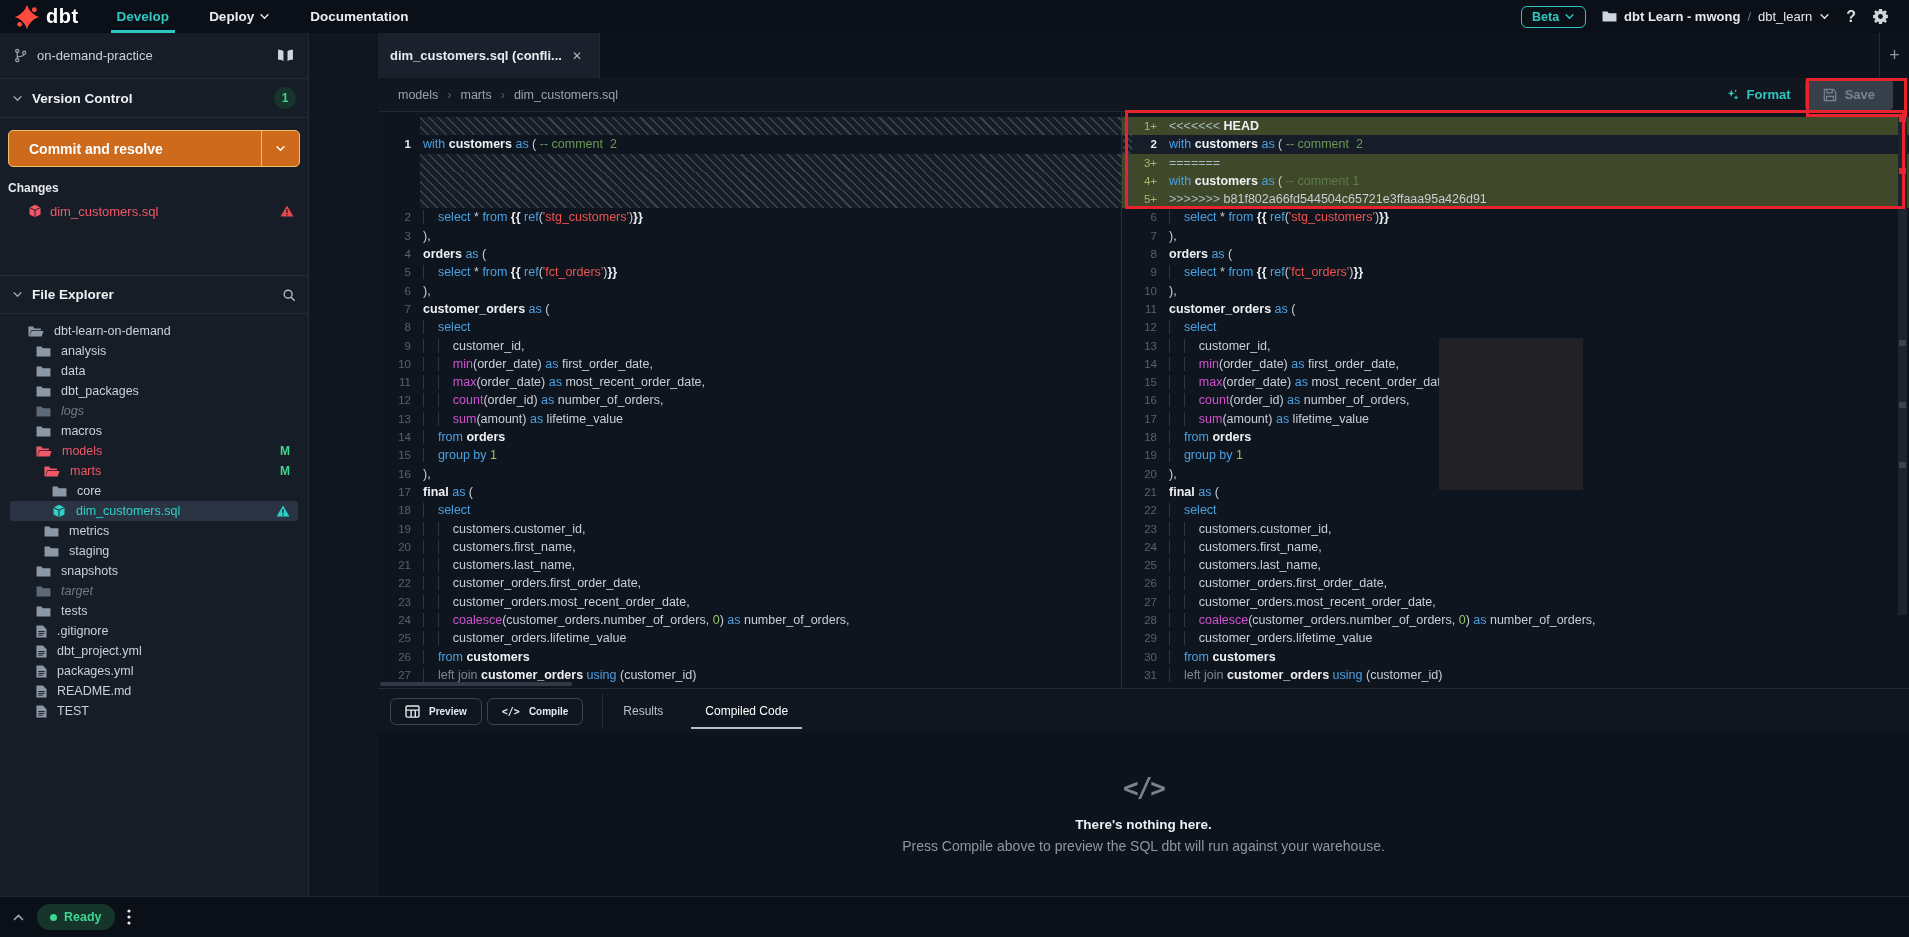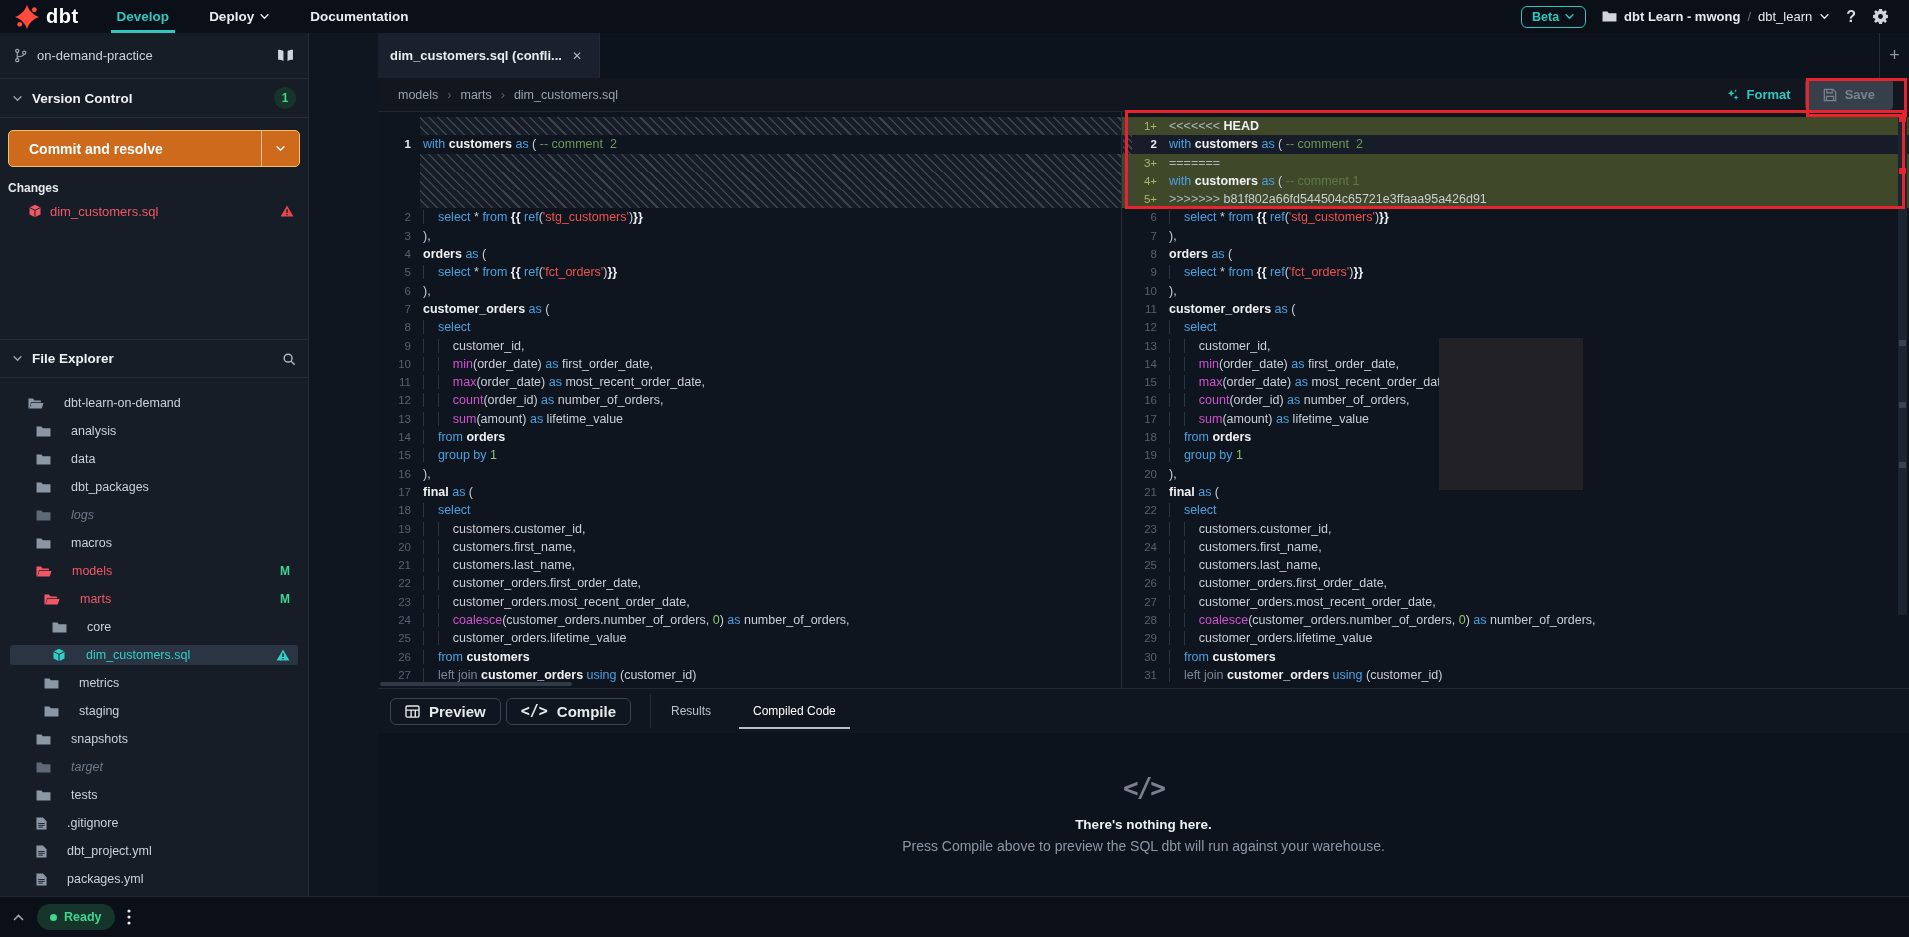--- a/index.html
+++ b/index.html
@@ -34,24 +34,24 @@
   .sec-header .ic{color:#9aa5b1}
   .vc-badge{margin-left:auto;width:22px;height:22px;border-radius:50%;background:#16342a;color:#3fd68f;font-size:12px;font-weight:bold;display:flex;align-items:center;justify-content:center}
   .commit-btn{margin:12px 8px 0 8px;height:37px;background:#cd6a1c;border:1.5px solid #efc06a;border-radius:5px;display:flex;align-items:stretch;cursor:pointer;overflow:hidden}
   .commit-btn .lbl{flex:1;display:flex;align-items:center;padding-left:20px;font-size:14px;font-weight:bold;color:#fff}
   .commit-btn .split{width:38px;display:flex;align-items:center;justify-content:center;border-left:1px solid rgba(255,255,255,.55);color:#fff}
   .changes-label{margin:14px 0 4px 8px;font-size:12px;font-weight:bold;color:#e6e9ed}
   .change-item{height:24px;display:flex;align-items:center;gap:8px;padding:0 14px 0 28px;cursor:pointer}
   .change-item .name{font-size:13px;color:#f25767}
   .change-item .ic{color:#f25767}
   .change-item .warn{margin-left:auto;color:#e5484d}
-  .fe-header{margin-top:116px;border-top:1px solid #242c38}
+  .fe-header{margin-top:52px;border-top:1px solid #242c38}
   .fe-header .search{margin-left:auto;color:#aeb8c2;cursor:pointer}
   .tree{padding-top:7px}
-  .tree-row{height:20px;display:flex;align-items:center;gap:20px;margin:8px 10px;border-radius:3px;font-size:12.5px;color:#c9d1d9;cursor:pointer;white-space:nowrap}
+  .tree-row{height:20px;display:flex;align-items:center;gap:10px;margin:0 10px;border-radius:3px;font-size:12.5px;color:#c9d1d9;cursor:pointer;white-space:nowrap}
   .tree-row .ic{color:#8b97a5}
   .tree-row.selected{background:#2b3442}
   .tree-row.selected .tree-label,.tree-row.selected .ic{color:#2fd0c8}
   .tree-label.red{color:#f25767}.tree-row .ic.red{color:#f25767}
   .tree-label.italic{font-style:italic;color:#6e7a87}.tree-row .ic.dim{color:#5d6977}
   .badge-m{margin-left:auto;margin-right:8px;color:#3fd68f;font-weight:bold;font-size:12px}
   .tree-row .warn{margin-left:auto;margin-right:8px;color:#e5484d}
 
   
   .tabbar{height:45px;background:#0d131c;display:flex;align-items:stretch}
@@ -89,21 +89,21 @@
   .red-box{position:absolute;border:3px solid #e8232e;z-index:6;pointer-events:none}
   .red-box.save{left:1806px;top:78px;width:101px;height:39px}
   .red-box.conflict{left:1125px;top:110px;width:780px;height:99px}
   .ruler{position:absolute;right:2px;top:0;width:9px;bottom:0}
   .ruler .thumb{position:absolute;left:0;top:3px;width:9px;height:500px;background:#1c2430}
   .ruler .mark{position:absolute;left:1px;width:7px;height:6px}
   .hscroll{position:absolute;left:2px;bottom:2px;width:192px;height:4px;background:#313947;border-radius:2px}
 
   
   .toolbar{height:45px;background:#10161f;border-top:1px solid #232b37;display:flex;align-items:center;padding-left:12px}
-  .btn-outline{height:27px;display:flex;align-items:center;gap:9px;border:1px solid #3a4453;border-radius:6px;background:transparent;color:#e6e9ed;font-size:15px;font-weight:bold;padding:0 14px;margin-right:5px;cursor:pointer}
+  .btn-outline{height:27px;display:flex;align-items:center;gap:9px;border:1px solid #3a4453;border-radius:6px;background:transparent;color:#e6e9ed;font-size:10px;font-weight:bold;padding:0 14px;margin-right:5px;cursor:pointer}
   .btn-outline .ic{color:#e6e9ed}
   .tb-divider{width:1px;height:34px;background:#242d3a;margin:0 18px 0 14px}
   .res-tab{position:relative;font-size:12px;color:#b9c3cd;margin-right:38px;padding:13px 2px;cursor:pointer}
   .res-tab.active{color:#fff;font-weight:normal}
   .res-tab.active::after{content:"";position:absolute;left:-12px;right:-12px;bottom:2px;height:2px;background:#b6c0ca}
   .results{flex:1;background:#0d131c;display:flex;flex-direction:column;align-items:center;padding-top:40px;gap:6px}
   .empty-icon{font-family:"DejaVu Sans Mono",monospace;font-size:26px;font-weight:bold;color:#77828e;letter-spacing:-2px;margin-bottom:8px}
   .empty-title{font-size:13.5px;font-weight:bold;color:#eef1f4}
   .empty-sub{font-size:14px;color:#8b97a5}
 

